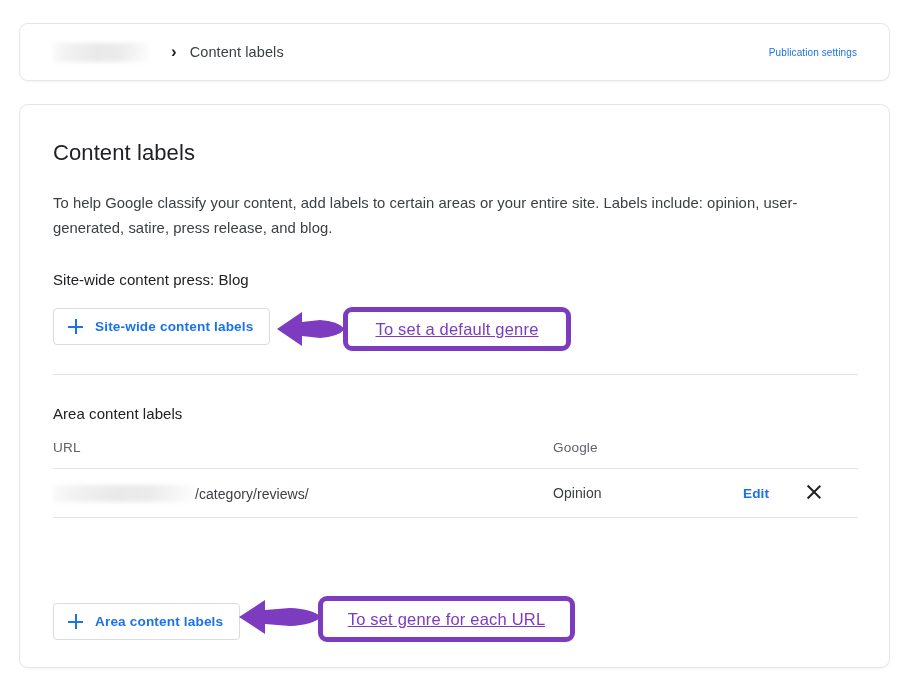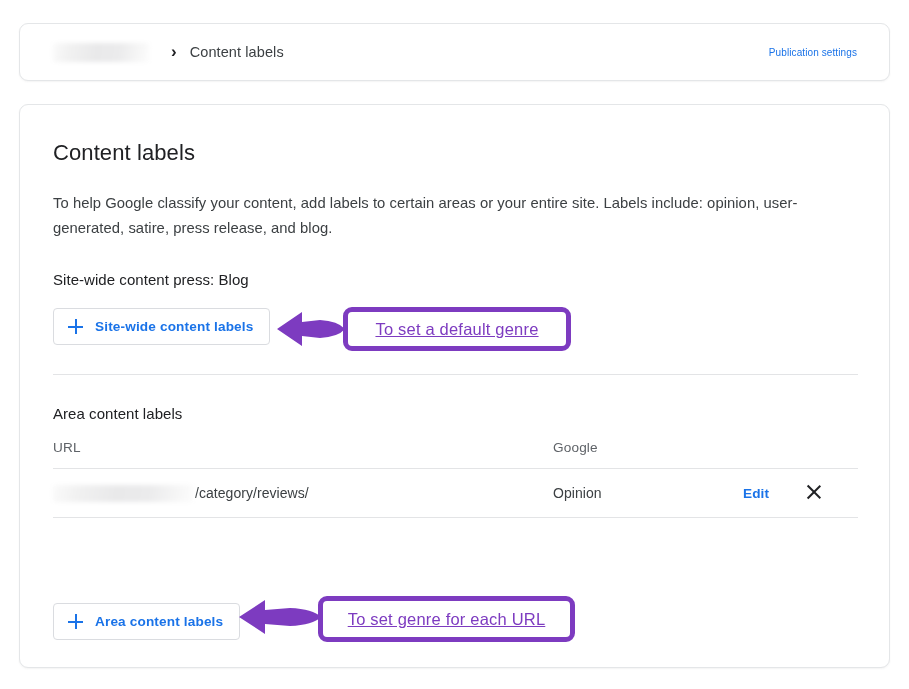--- a/index.html
+++ b/index.html
@@ -206,21 +206,21 @@
     vertical-align: middle;
     letter-spacing: .05px;
   }
   .col-url    { width: 500px; }
   .col-labels { width: 190px; }
   .col-edit   { width: 62px; }
   .col-del    { width: 53px; }
 
   .url-cell {
     display: flex;
-    align-items: center;
+    align-items: flex-end;
   }
   .url-redacted {
     height: 17px;
     margin-right: 2px;
     flex: none;
   }
   .url-path { color: #3c4043; }
 
   .edit-link {
     color: #1a73e8;

